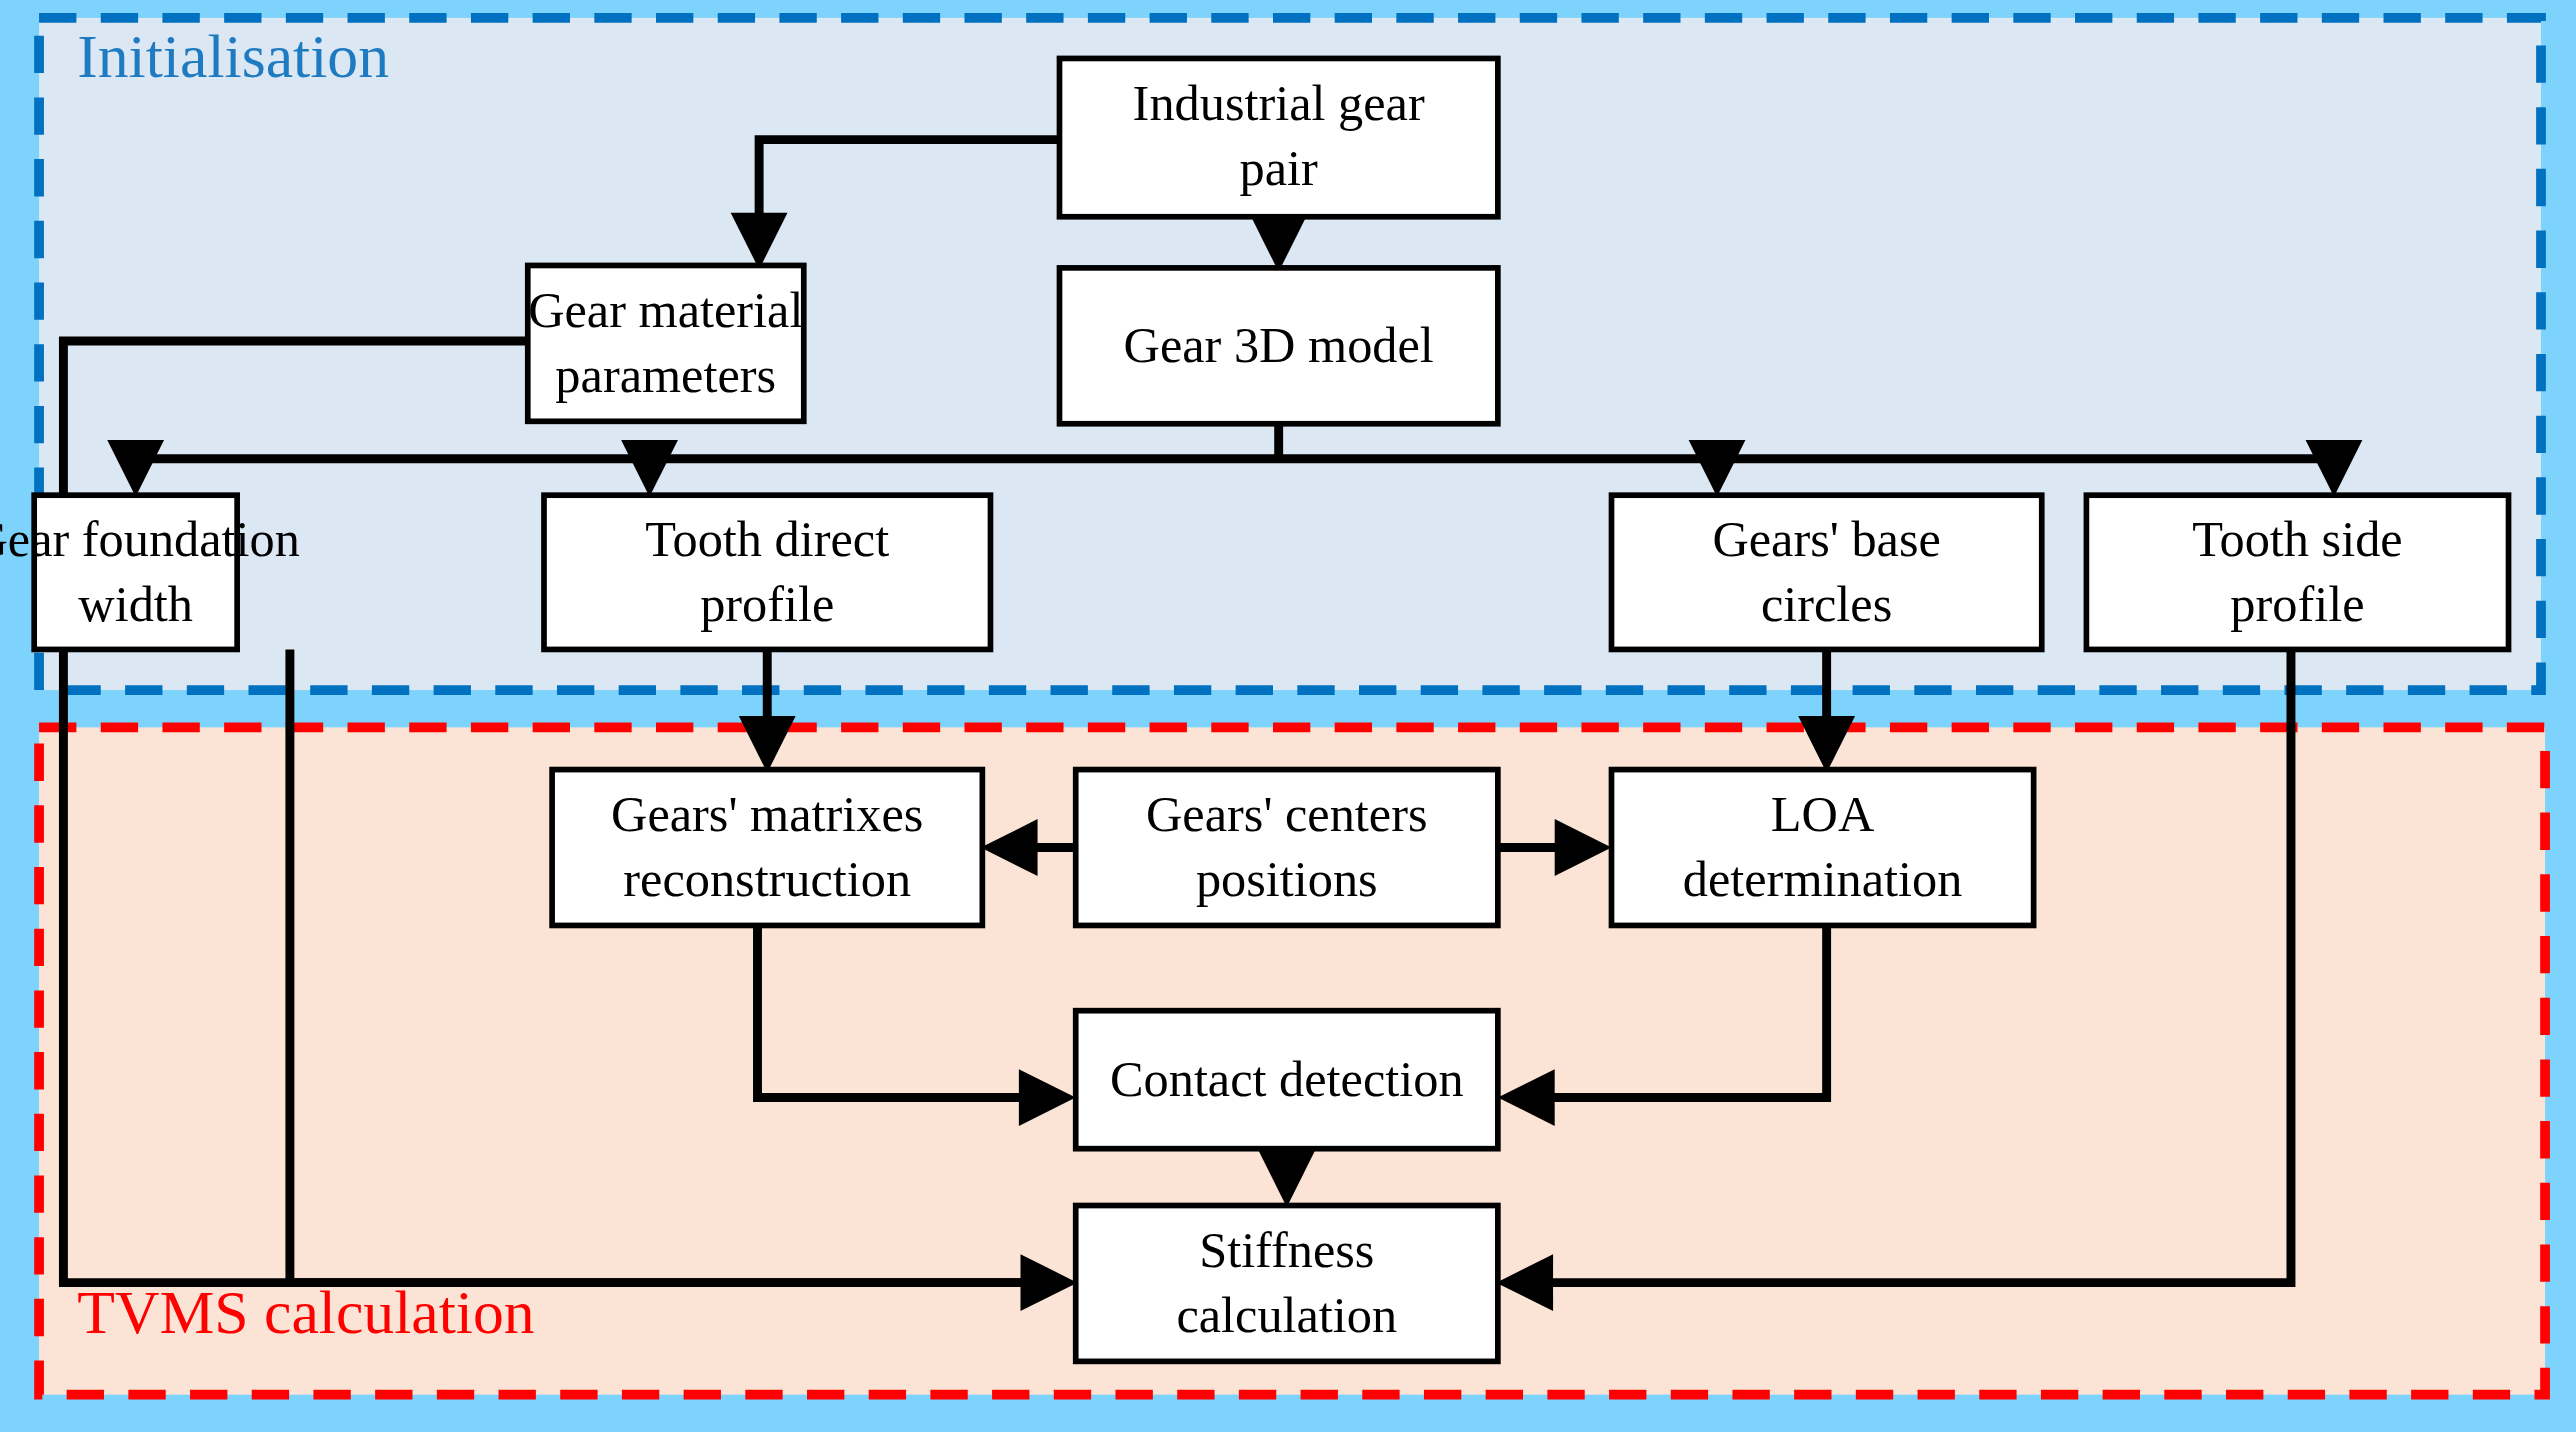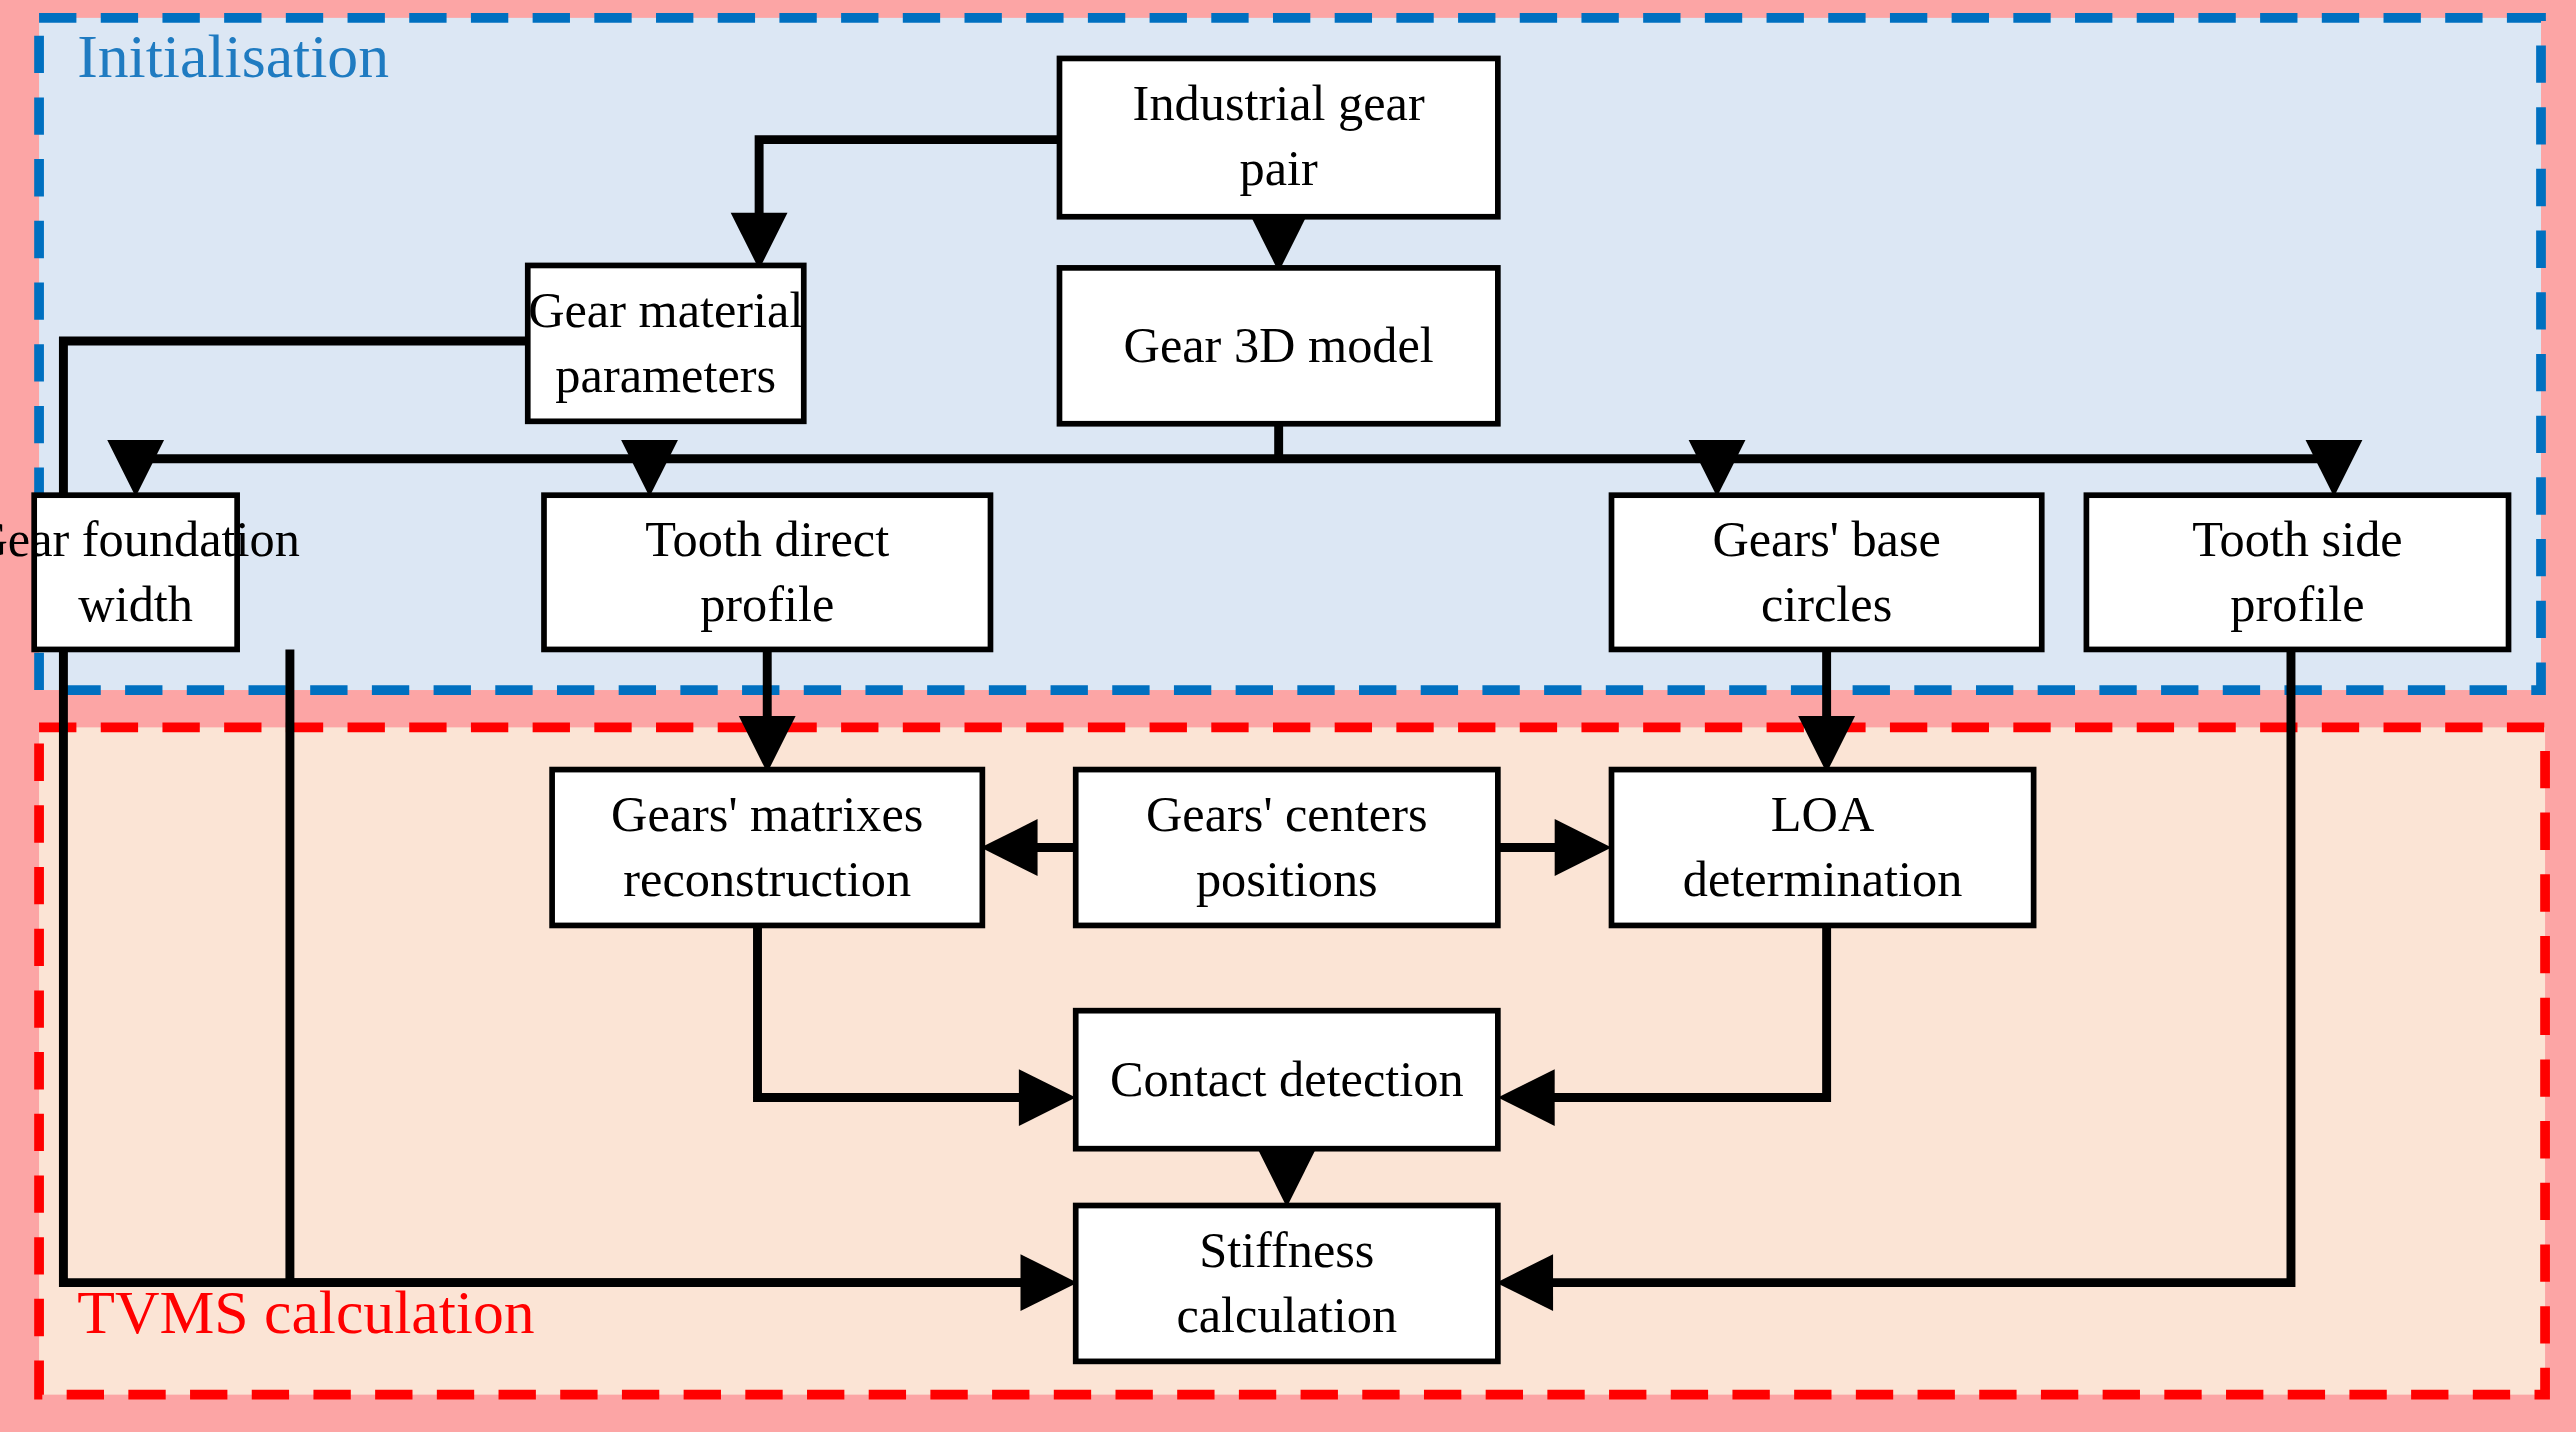--- a/index.html
+++ b/index.html
@@ -4,21 +4,21 @@
 <style>
   html, body {
     margin: 0;
     padding: 0;
     background: #ffffff;
   }
   #page {
     position: relative;
     width: 2576px;
     height: 1432px;
-    background: #fca5a5;
+    background: #7dd3fc;
     font-family: "Liberation Serif", "DejaVu Serif", serif;
     overflow: hidden;
   }
   #diagram {
     position: absolute;
     left: 0;
     top: 0;
     width: 2576px;
     height: 1432px;
   }

